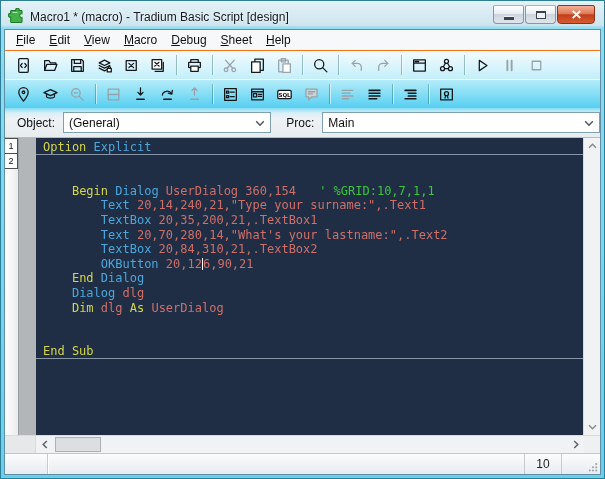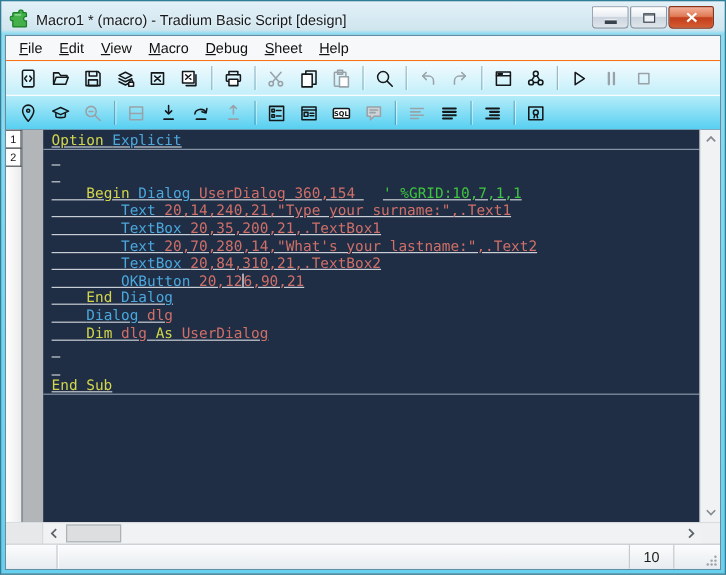--- a/index.html
+++ b/index.html
@@ -46,21 +46,21 @@
   .obj-label.proc { margin-left:15px; }
   .combo-value { font-size:12px; color:#111; }
   .chev { position:absolute; right:5px; top:7px; }
   
   .editor { flex:1; display:flex; overflow:hidden; background:var(--editor-background,#1f2e45); }
   .tabstrip { width:13px; background:linear-gradient(90deg,#ffffff,#ebebeb); border-right:1px solid #989ea3; }
   .sheet-tab { height:14px; box-sizing:content-box; border:1px solid #4a4f54; border-left-width:0; margin-top:-1px; background:#fff;
                font-size:9px; line-height:14px; text-align:center; color:#111; font-family:"Liberation Sans",sans-serif; }
   .sheet-tab:first-child { margin-top:0; }
   .gutter { width:17px; background:#b2b6b9; }
-  .code { flex:1; overflow:hidden; padding-top:2px; font-family:"DejaVu Sans Mono",monospace; font-size:12px; line-height:14.6px; color:#c9ced4;text-decoration:underline; }
+  .code { flex:1; overflow:hidden; padding-top:2px; font-family:"DejaVu Sans Mono",monospace; font-size:12px; line-height:14.6px; color:#c9ced4; }
   .code-line { height:14.6px; padding-left:7px; white-space:pre; }
   .code-line.sep { background:linear-gradient(#8695a5,#8695a5) left bottom / 100% 1px no-repeat; }
   .seg-k { color:var(--keyword,#d3d54b); }
   .seg-t { color:var(--type,#4ba7dc); }
   .seg-l { color:var(--literal,#cf6f68); }
   .seg-c { color:var(--comment,#3ec53e);margin-left:16px; }
   .seg-w { color:#8a94a0; }
   .caret { display:inline-block; width:1px; height:12px; background:#ffffff; margin-bottom:-2px; }
   
   .vscroll { width:16px; background:#f1f2f3; border-left:1px solid #d9dcde; display:flex; flex-direction:column; }
@@ -339,20 +339,36 @@
         <div class="tbsep"></div>
         <div class="tbbtn">
           <svg width="17" height="17" viewBox="0 0 16 16" fill="none" stroke="currentColor" stroke-width="1.2" stroke-linecap="round" stroke-linejoin="round">
             <rect x="2.5" y="3" width="11" height="10"></rect>
             <circle cx="8" cy="7.2" r="1.9"></circle>
             <path d="M7.2 9l-.6 2.4M8.8 9l.6 2.4"></path>
           </svg>
         </div>
       </div>
 
+    <div class="objectbar">
+      <span class="obj-label">Object:</span>
+      <div class="combo combo-object">
+        <span class="combo-value">(General)</span>
+        <svg class="chev" width="10" height="7" viewBox="0 0 10 7">
+          <path d="M1.2 1.3 5 5.2 8.8 1.3" stroke="#49545c" stroke-width="1.4" fill="none"></path>
+        </svg>
+      </div>
+      <span class="obj-label proc">Proc:</span>
+      <div class="combo combo-proc">
+        <span class="combo-value">Main</span>
+        <svg class="chev" width="10" height="7" viewBox="0 0 10 7">
+          <path d="M1.2 1.3 5 5.2 8.8 1.3" stroke="#49545c" stroke-width="1.4" fill="none"></path>
+        </svg>
+      </div>
+    </div>
 
     <div class="editor">
       <div class="tabstrip" id="tabstrip">
           <div class="sheet-tab active">1</div>
           <div class="sheet-tab">2</div>
         </div>
       <div class="gutter"></div>
       <div class="code" id="code">
           <div class="code-line sep"><span class="seg-k">Option </span><span class="seg-t">Explicit</span></div>
           <div class="code-line">&nbsp;</div>

